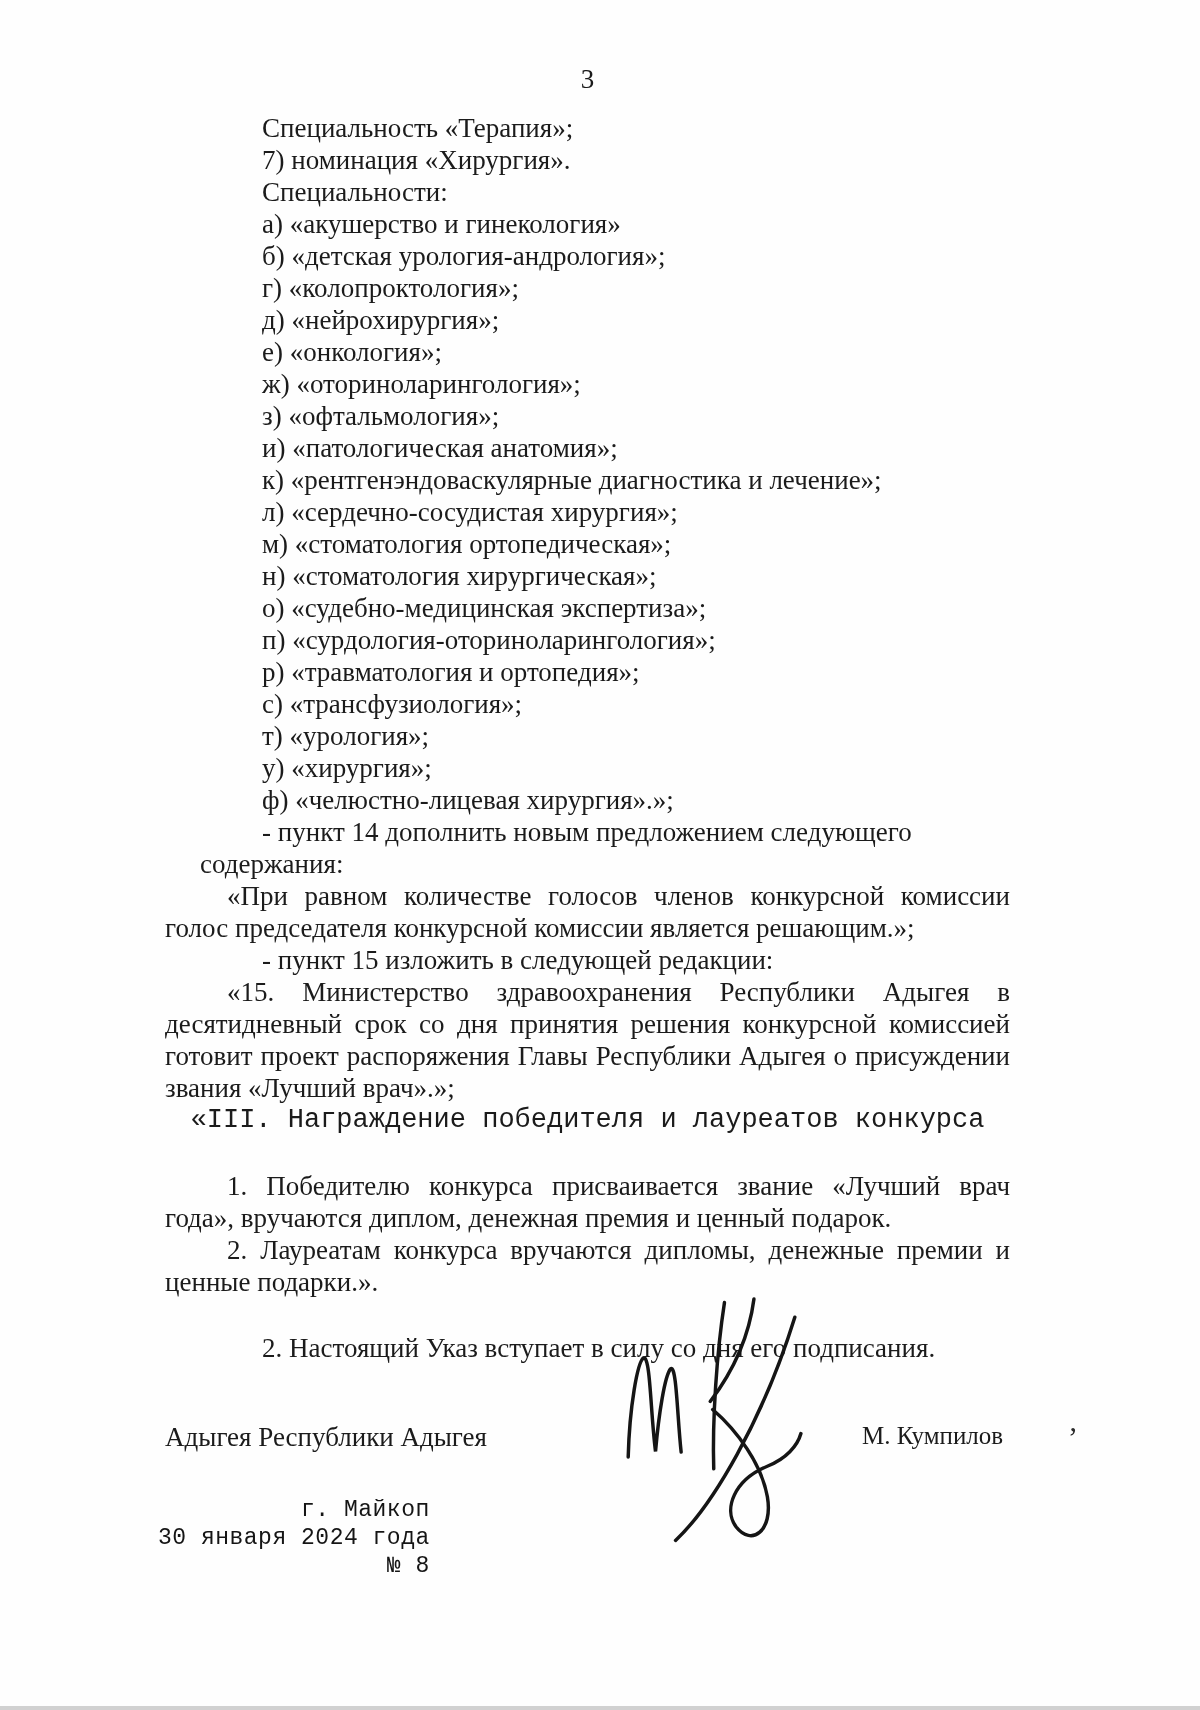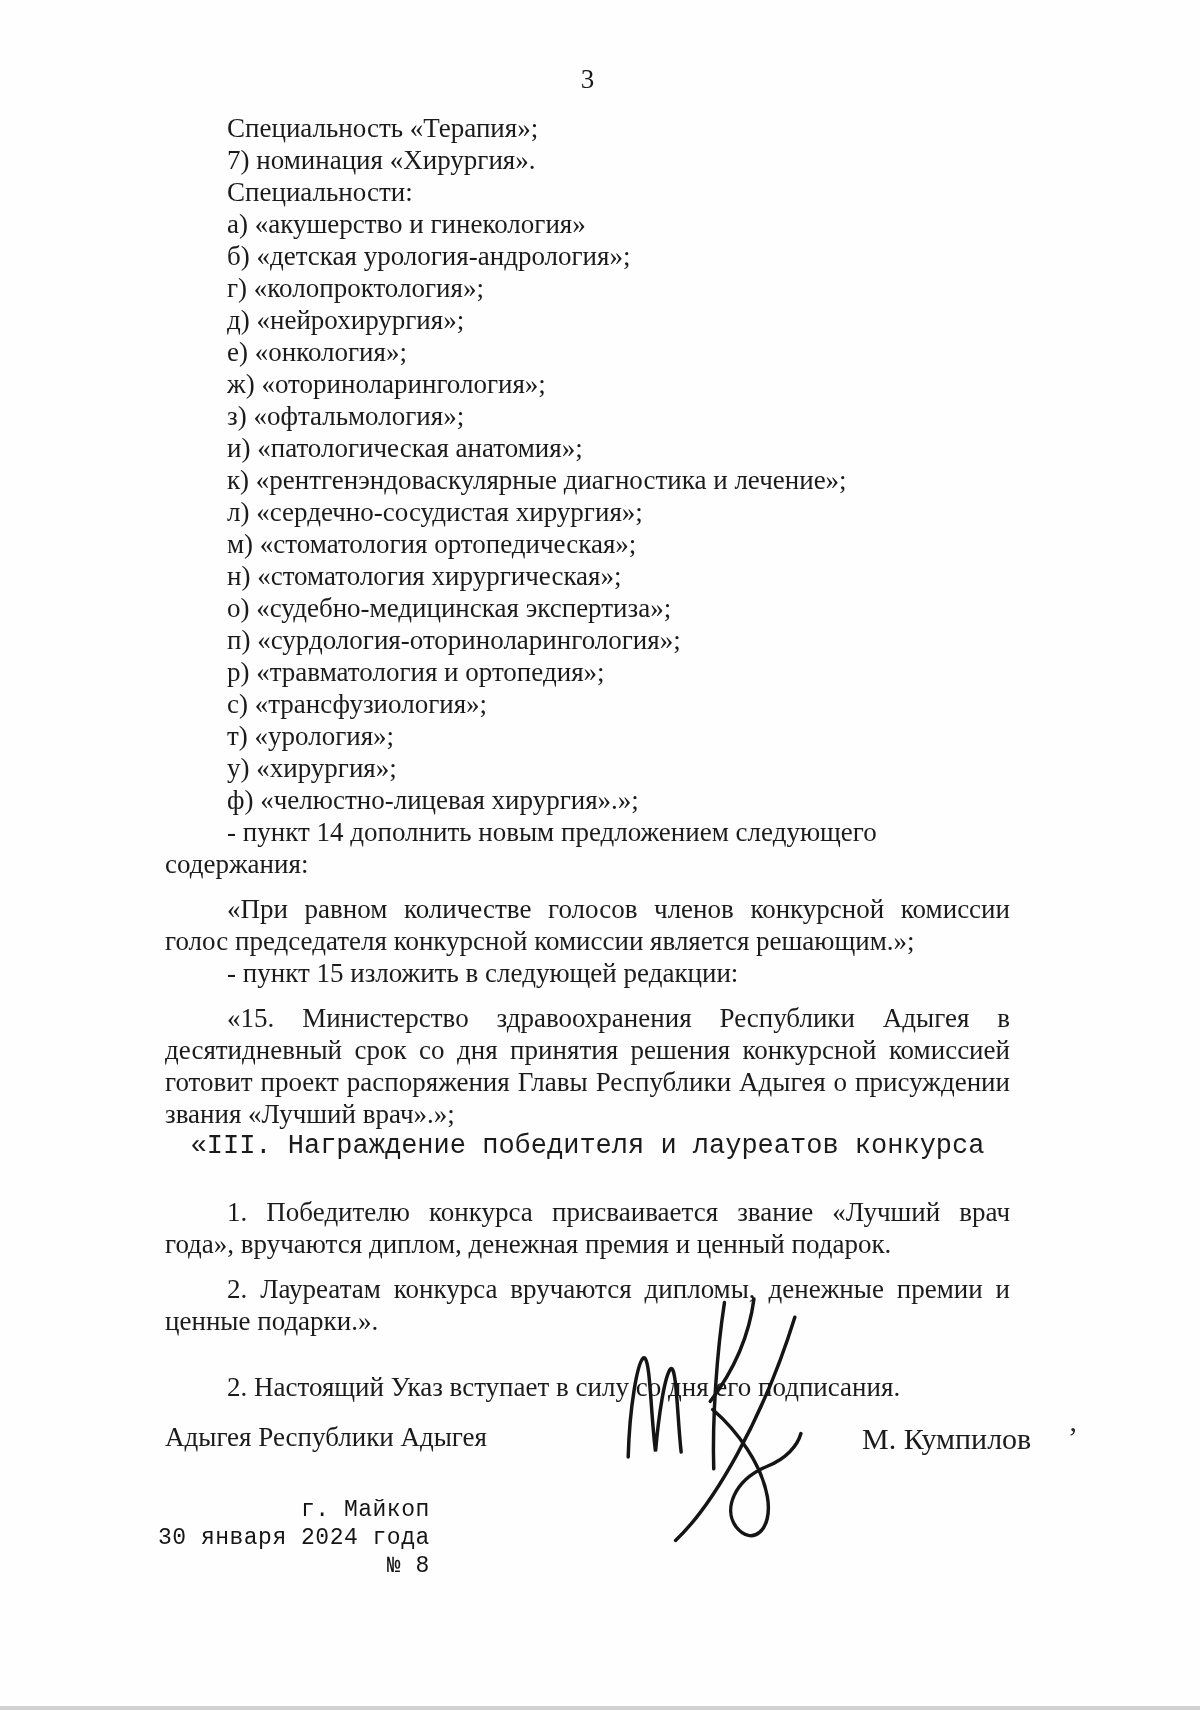--- a/index.html
+++ b/index.html
@@ -27,37 +27,37 @@
   .content {
     position: absolute;
     top: 112px;
     left: 165px;
     width: 845px;
     font-size: 27px;
     line-height: 32px;
   }
 
   .line { }
-  .line.indent  { text-indent: 62px; }
-  .line.justify { text-align: justify; text-indent: 62px; margin-top: 13px; }
+  .line.indent  { text-indent: 62px; margin-left: 35px; }
+  .line.justify { text-align: justify; text-indent: 62px; }
   .line.center  { text-align: center; font-family: Liberation Mono, monospace; }
   .line.gap     { margin-top: 34px; }
 
   .sig-title {
     position: absolute;
     top: 1422px;
     left: 165px;
     font-size: 27px;
   }
 
   .sig-name {
     position: absolute;
     top: 1422px;
     left: 862px;
-    font-size: 30px;
+    font-size: 25px;
   }
 
   .sig-svg {
     position: absolute;
     top: 1286px;
     left: 610px;
     width: 235px;
     height: 266px;
   }
 

